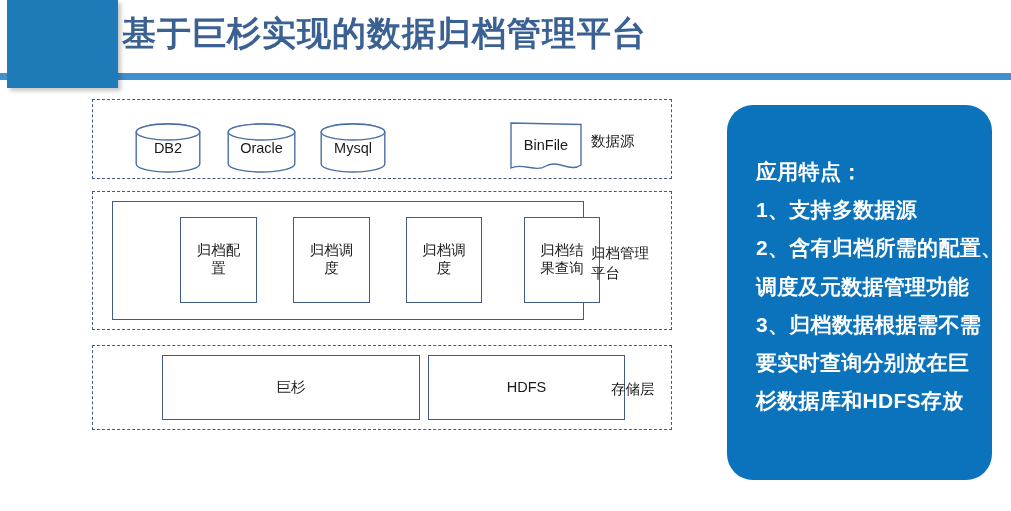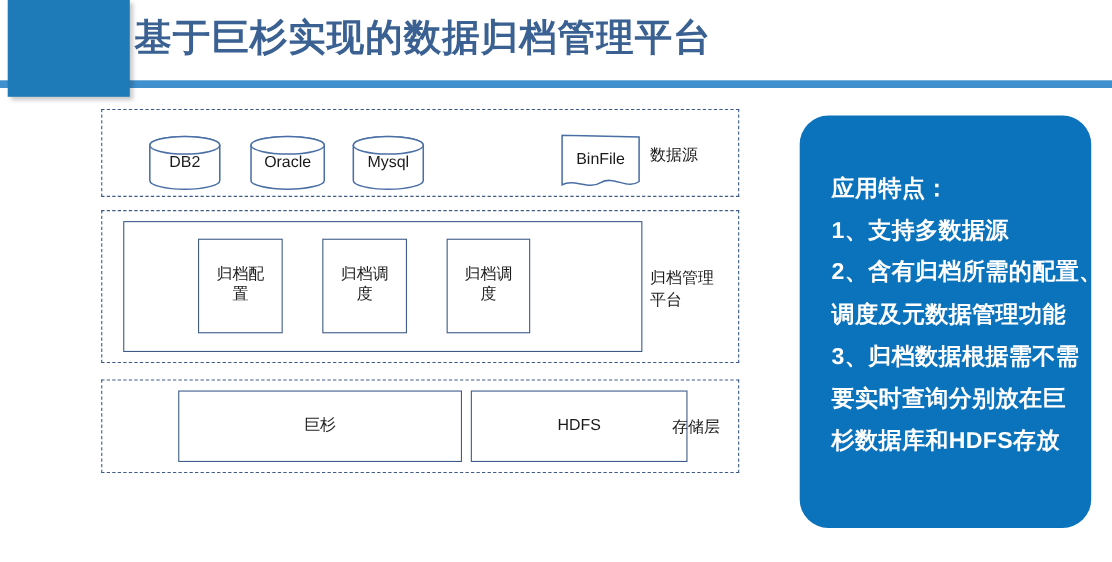--- a/index.html
+++ b/index.html
@@ -146,20 +146,23 @@
   </div>
 
   <div class="rect" style="left:247px; top:217px; width:77px; height:86px;">
     <span class="shape-label" style="width:54px;">归档调度</span>
   </div>
 
   <div class="rect" style="left:360px; top:217px; width:76px; height:86px;">
     <span class="shape-label" style="width:54px;">归档调度</span>
   </div>
 
+  <div class="rect" style="left:478px; top:217px; width:76px; height:86px;">
+    <span class="shape-label" style="width:54px;">归档结果查询</span>
+  </div>
 
   <div class="tier-label" style="left:591px; top:244px; width:60px;">归档管理平台</div>
 
   <div class="band" style="left:92px; top:345px; width:580px; height:85px;"></div>
 
   <div class="rect" style="left:116px; top:355px; width:258px; height:65px;">
     <span class="shape-label">巨杉</span>
   </div>
 
   <div class="rect" style="left:382px; top:355px; width:197px; height:65px;">

